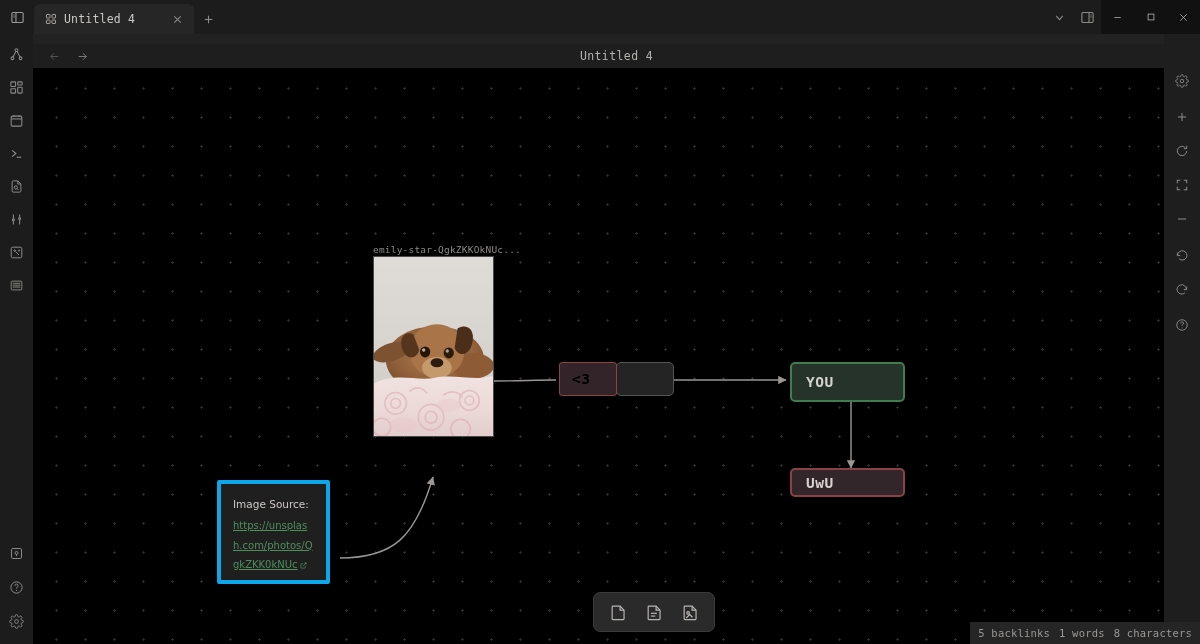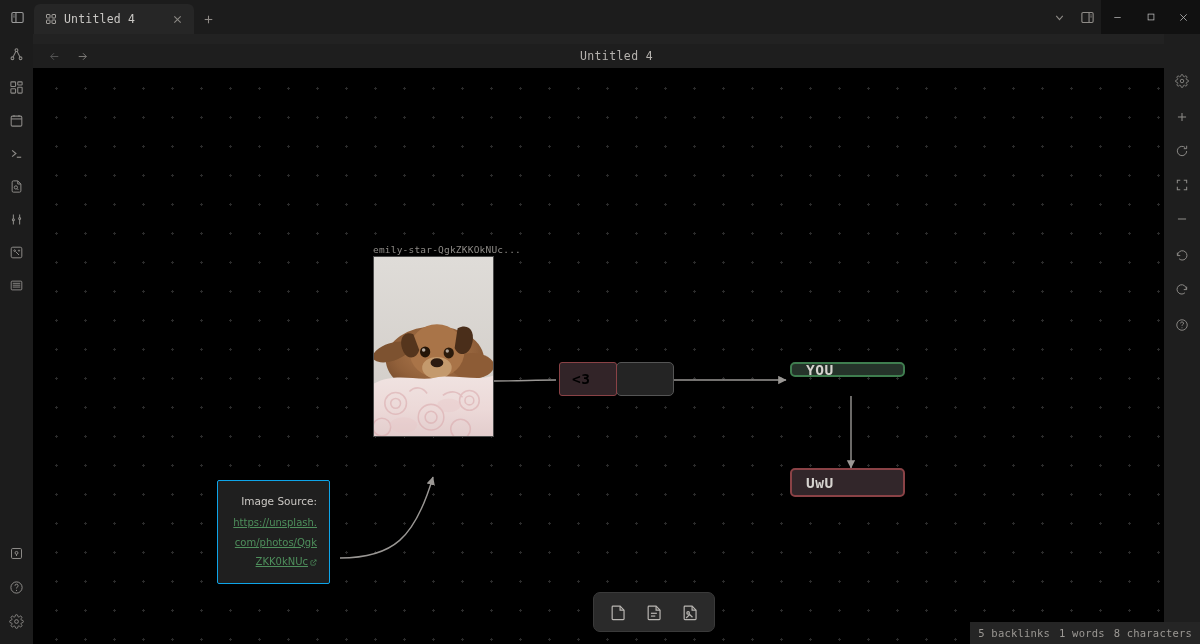--- a/index.html
+++ b/index.html
@@ -89,22 +89,22 @@
   .card-node .ctext { font-weight: bold; font-size: 14.5px; letter-spacing: .5px; padding-left: 14px; }
 
   .n-green { border: 2px solid #3f7d4f; background: #25332a; }
   .n-green .ctext { color: #d6d3cf; }
   .n-red { border: 2px solid #8a4246; background: #32262a; }
   .n-red .ctext { color: #d6d3cf; }
   .n-red-small { border: 1.5px solid #8a4246; background: #322428; }
   .n-plain { border: 1.5px solid #555; background: #242424; border-radius: 5px; }
 
   .text-node {
-    position: absolute; border: 1px solid #0ea5e9; border-radius: 2px; background: #1f1f1f;
-    padding: 14px 12px; font-family: "DejaVu Sans", sans-serif; text-align: right;
+    position: absolute; border: 4px solid #0ea5e9; border-radius: 2px; background: #1f1f1f;
+    padding: 14px 12px; font-family: "DejaVu Sans", sans-serif;
   }
   .text-node .tn-title { color: #cbc8c4; font-size: 10.5px; margin-bottom: 4px; }
   .text-node .tn-link {
     color: #4e8f5c; font-size: 10px; text-decoration: underline; word-break: break-all;
     line-height: 1.45; display: inline;
   }
   .ext-ico { display: inline-block; vertical-align: -1px; margin-left: 2px; color: #4e8f5c; }
 
   
   .card-toolbar {
@@ -415,21 +415,21 @@
           </div>
 
           <div class="card-node n-plain" style="left:583px; top:294px; width:58px; height:34px;">
             <span class="ctext"></span>
           </div>
 
           <div class="card-node n-red-small" style="left:526px; top:294px; width:58px; height:34px; border-radius:3px;">
             <span class="ctext" style="padding-left:12px">&lt;3</span>
           </div>
 
-          <div class="card-node n-green" style="left:757px; top:294px; width:115px; height:15px;">
+          <div class="card-node n-green" style="left:757px; top:294px; width:115px; height:40px;">
             <span class="ctext">YOU</span>
           </div>
 
           <div class="card-node n-red" style="left:757px; top:400px; width:115px; height:29px;">
             <span class="ctext">UwU</span>
           </div>
 
           <div class="text-node" style="left:184px; top:412px; width:113px; height:104px;">
             <div class="tn-title">Image Source:</div>
             <a class="tn-link" href="#">https://unsplash.com/photos/QgkZKK0kNUc</a><span class="ext-ico"><svg width="7" height="7" viewBox="0 0 24 24" fill="none" stroke="currentColor" stroke-width="2.6">

